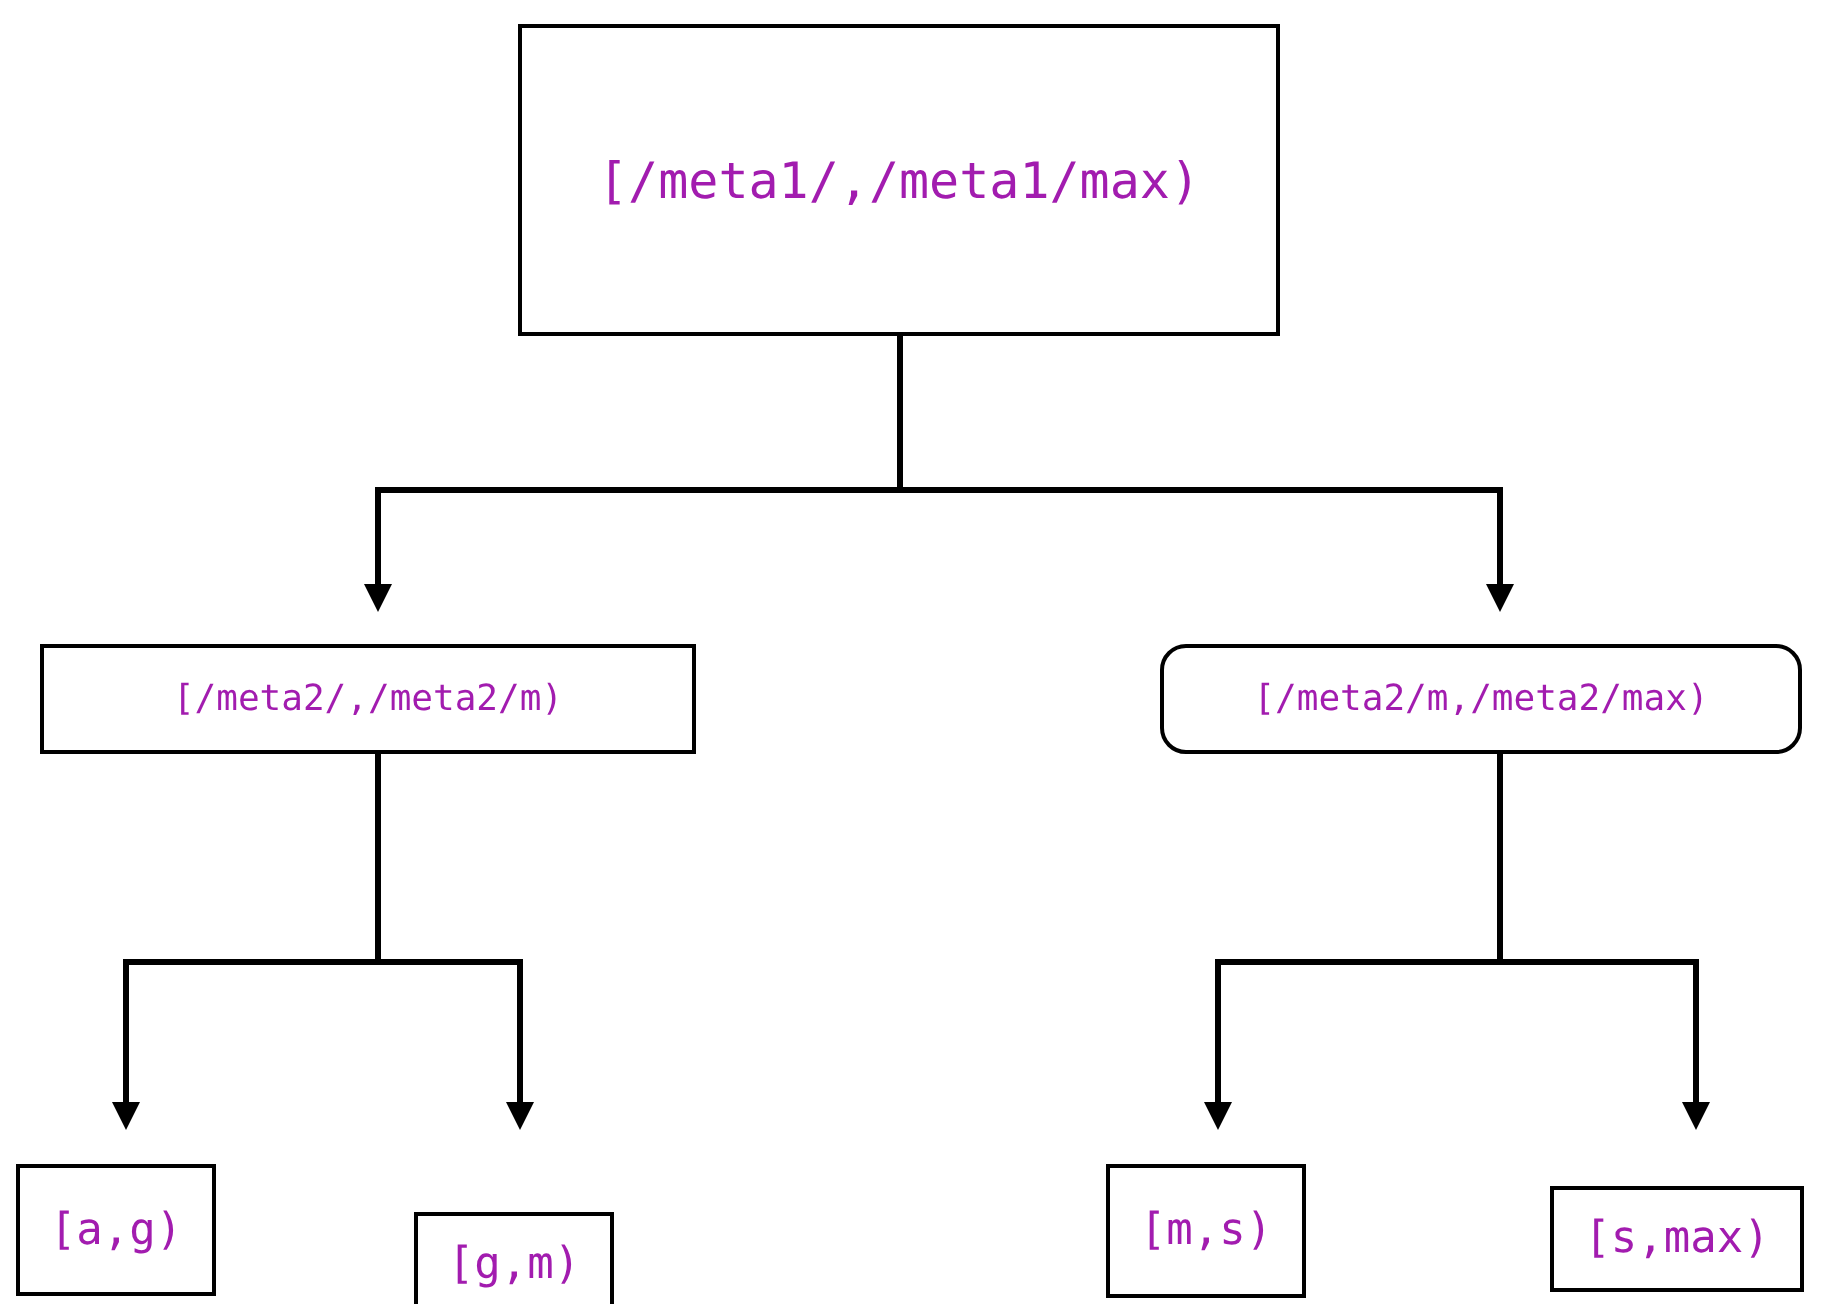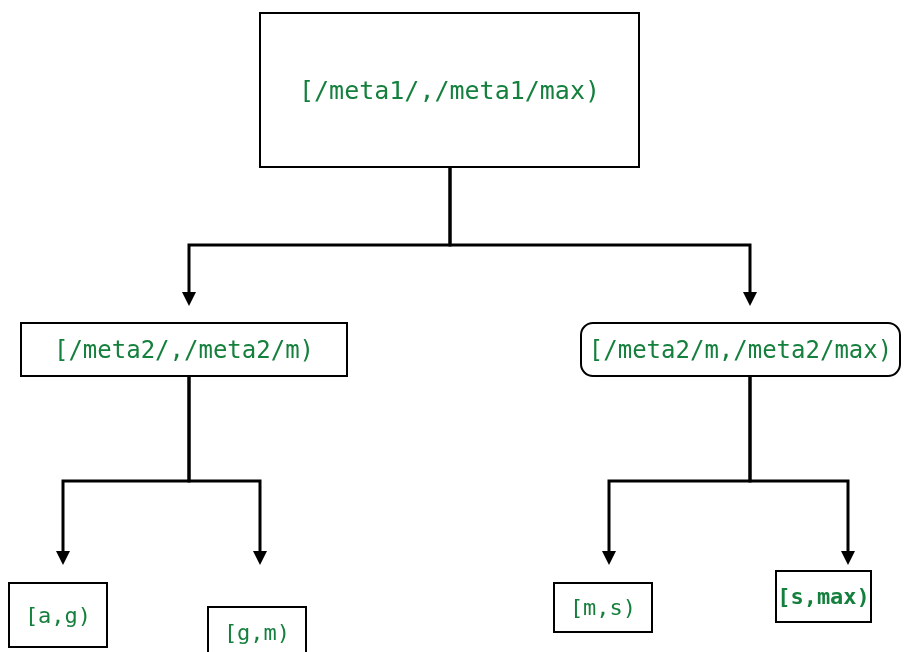--- a/index.html
+++ b/index.html
@@ -31,26 +31,26 @@
     box-sizing: border-box;
     background: #ffffff;
     border: 2px solid #000000;
     display: flex;
     align-items: center;
     justify-content: center;
     text-align: center;
   }
   .node-label {
     font-family: "DejaVu Sans Mono", "Liberation Mono", monospace;
-    color: #15803d;
+    color: #a21caf;
     white-space: pre;
     letter-spacing: 0px;
   }
   .node-root .node-label   { font-size: 25px; }
-  .node-branch .node-label { font-size: 24px; }
+  .node-branch .node-label { font-size: 18px; }
   .node-leaf .node-label   { font-size: 22px; }
 </style>
 </head>
 <body>
 
 <div id="diagram-root">
 
   <svg id="edges-layer" width="912" height="652" viewBox="0 0 912 652">
 
     <g>
@@ -97,21 +97,21 @@
   </div>
 
   <div class="node node-leaf" style="left:8px; top:582px; width:100px; height:66px;">
     <span class="node-label">[a,g)</span>
   </div>
 
   <div class="node node-leaf" style="left:207px; top:582px; width:100px; height:53px;margin-top:24px;">
     <span class="node-label">[g,m)</span>
   </div>
 
-  <div class="node node-leaf" style="left:553px; top:582px; width:100px; height:51px;">
+  <div class="node node-leaf" style="left:553px; top:582px; width:100px; height:67px;">
     <span class="node-label">[m,s)</span>
   </div>
 
-  <div class="node node-leaf" style="left:775px; top:570px; width:97px; height:53px;font-weight:bold;">
+  <div class="node node-leaf" style="left:775px; top:593px; width:127px; height:53px;">
     <span class="node-label">[s,max)</span>
   </div>
 
 </div>
 
 </body></html>

